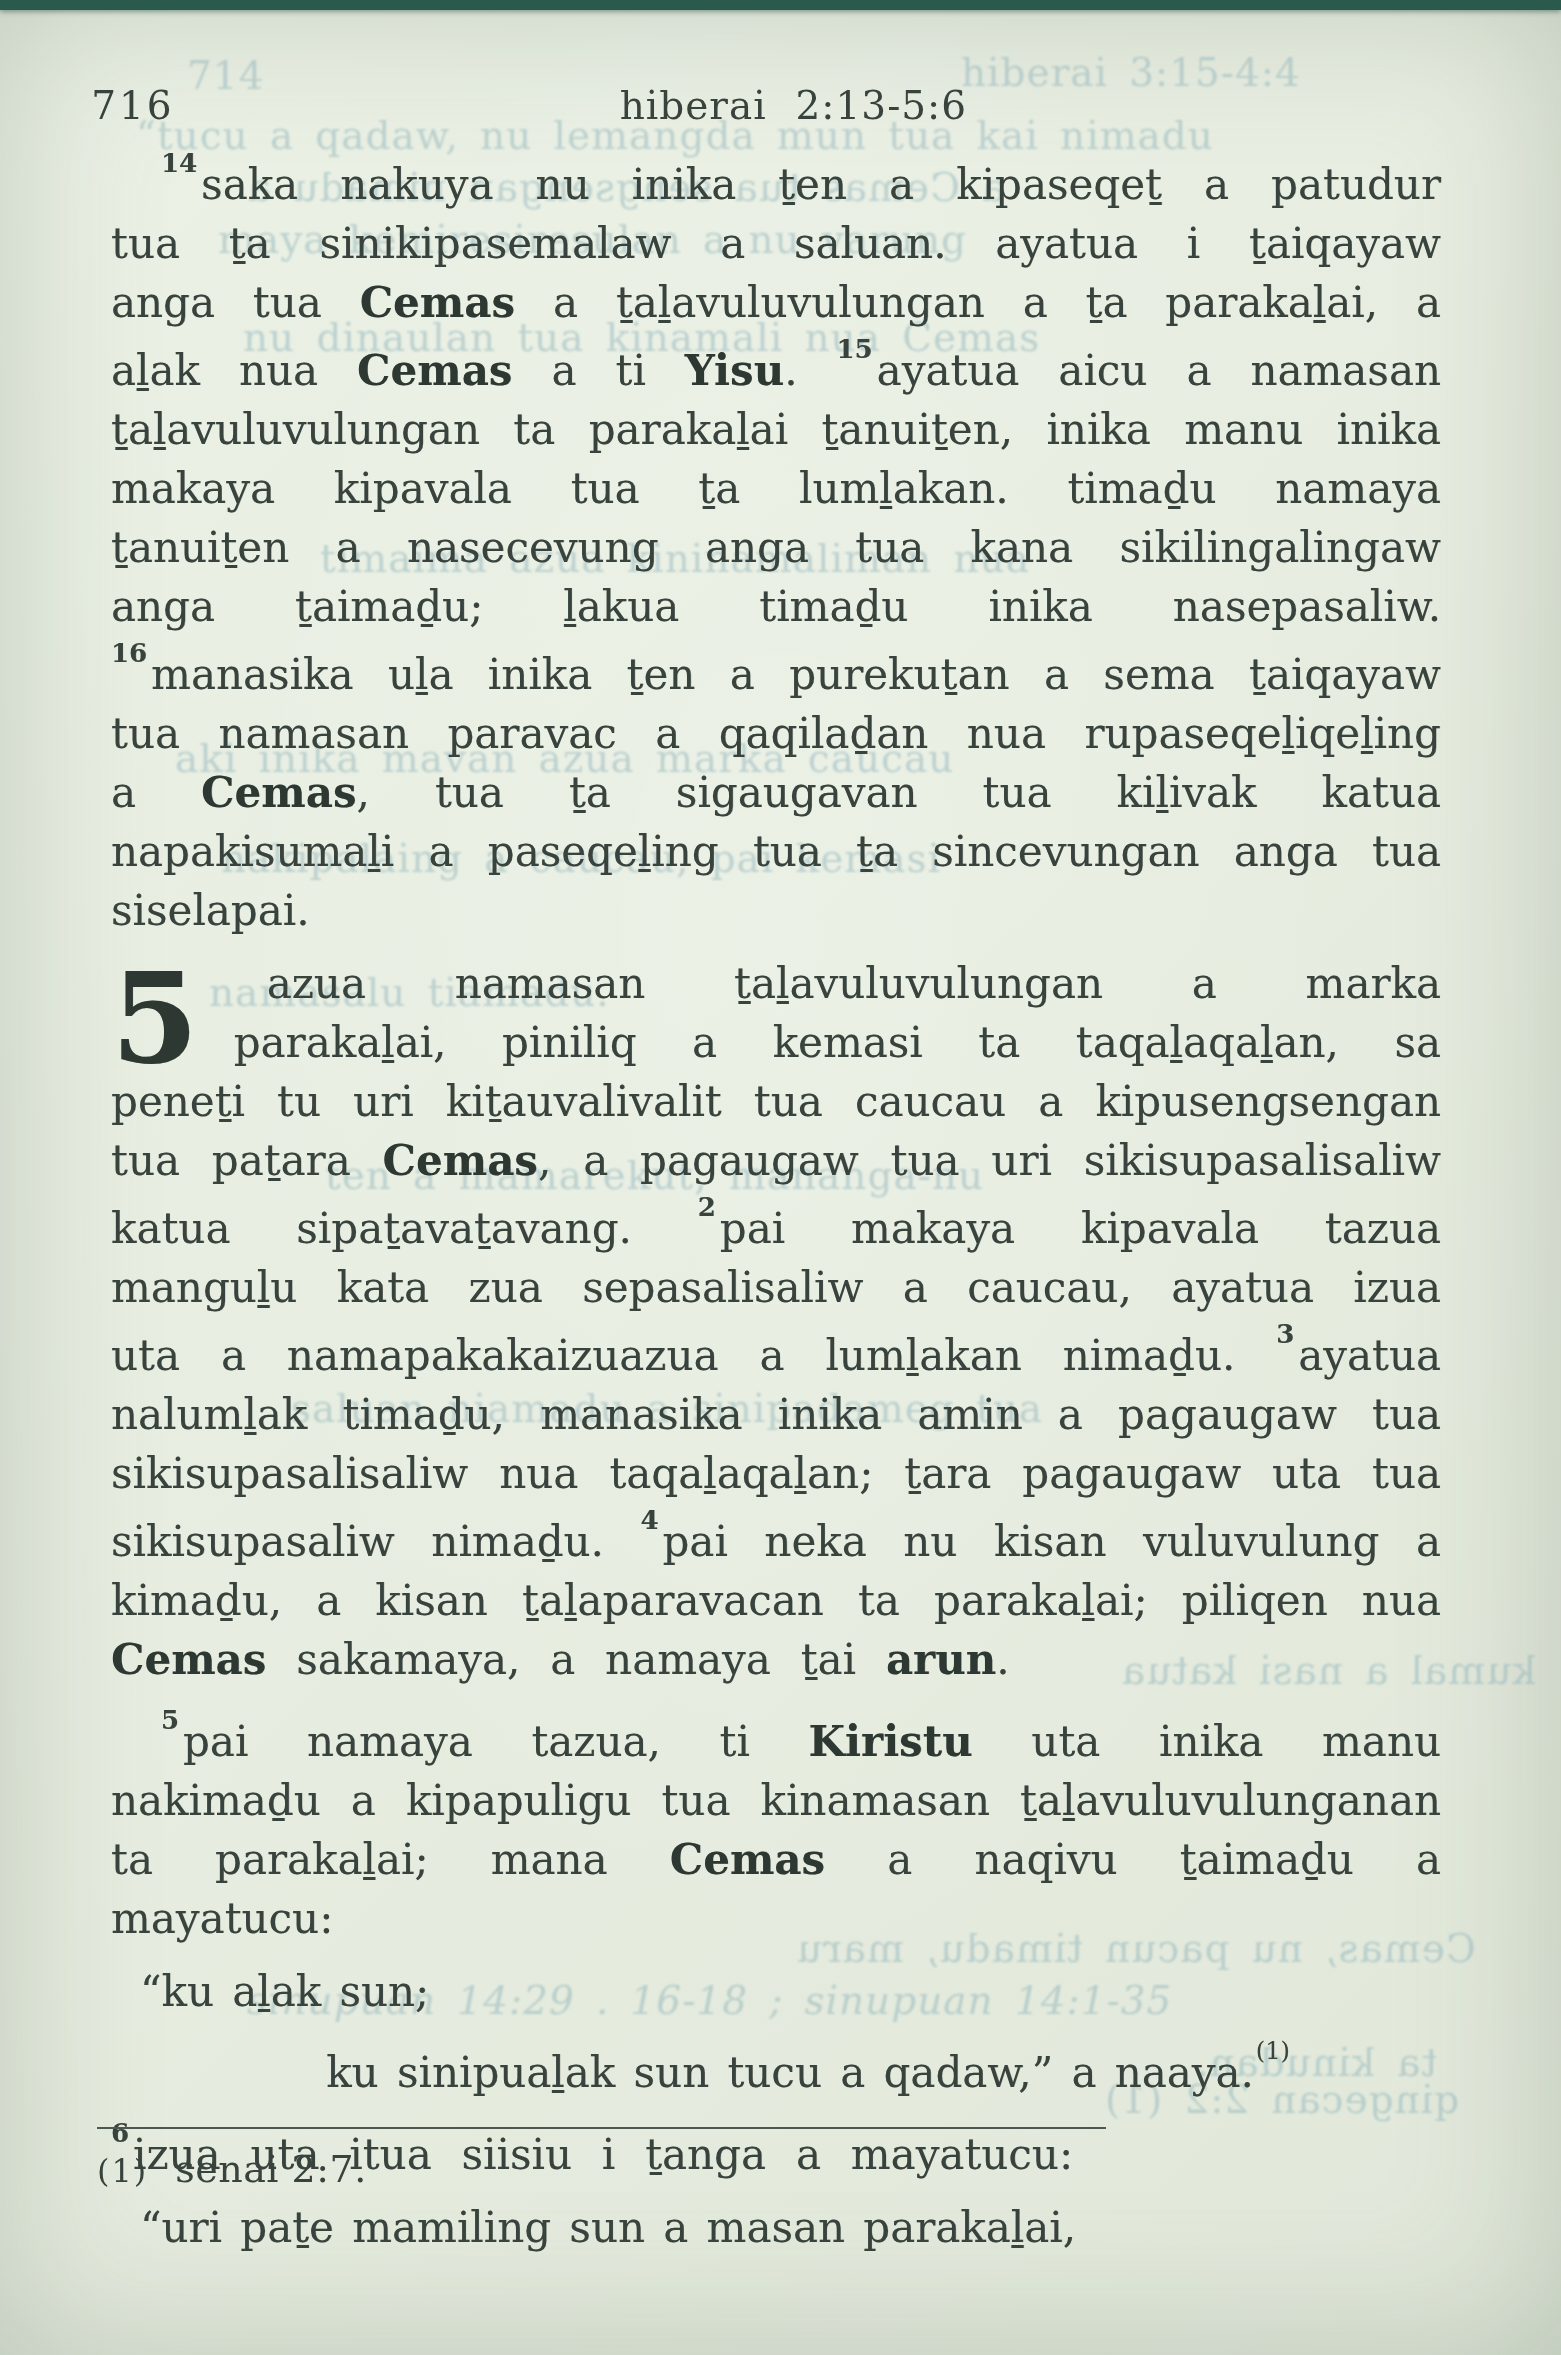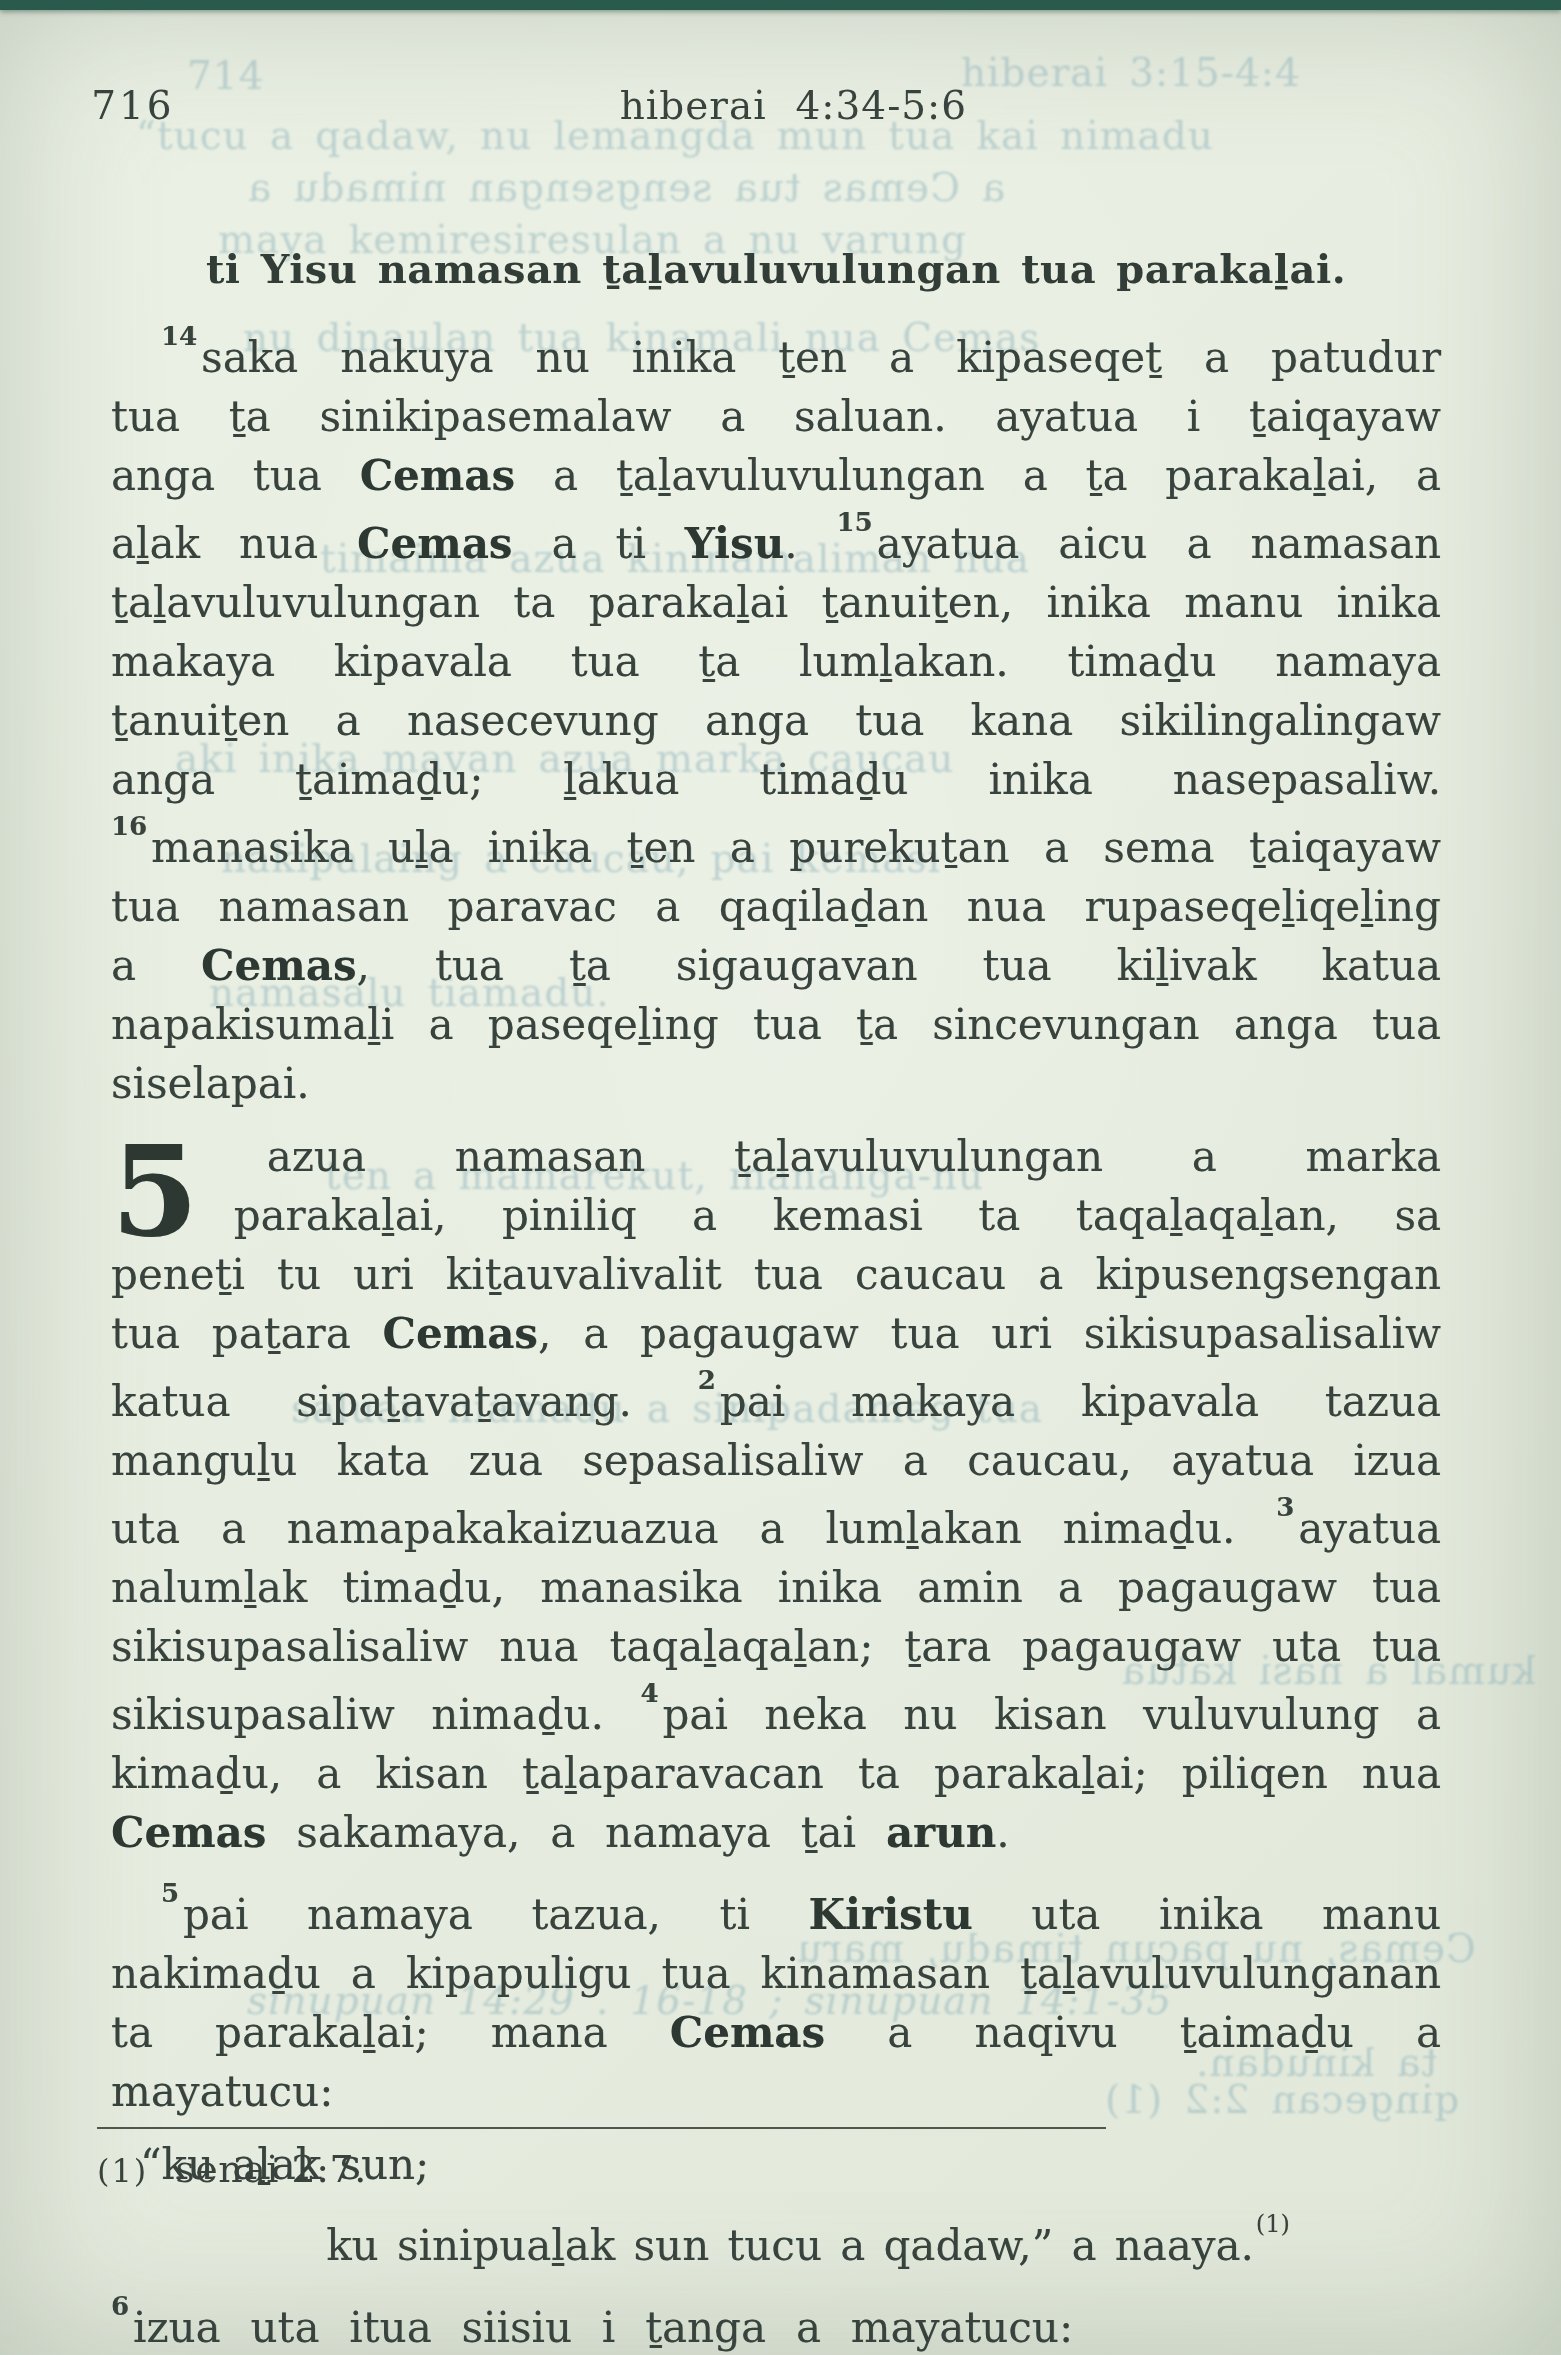--- a/index.html
+++ b/index.html
@@ -109,24 +109,23 @@
       <span class="bleed m" style="left: 1121px; top: 1648px;">kumal a nasi katua</span>
       <span class="bleed m" style="left: 796px; top: 1926px;">Cemas, nu pacun timadu, maru</span>
       <span class="bleed i" style="left: 247px; top: 1978px;">sinupuan 14:29 . 16-18 ; sinupuan 14:1-35</span>
       <span class="bleed m" style="left: 1195px; top: 2040px;">ta kinudan.</span>
       <span class="bleed m" style="left: 1104px; top: 2077px;">qingecan 2:2 (1)</span>
     </div>
 
   <div class="content">
     <div class="running-head">
       <span class="page-num">716</span>
-      <span class="running-title">hiberai 4:34-5:6</span>
+      <span class="running-title">hiberai 2:13-5:6</span>
     </div>
 
-    <div class="heading">ti Yisu namasan ṯaḻavuluvulungan tua parakaḻai.</div>
 
     <div class="body-text" id="body-text">
         <p class="para indent"><sup class="verse">14</sup><span>saka nakuya nu inika ṯen a kipaseqeṯ a patudur tua ṯa sinikipasemalaw a saluan.  ayatua i ṯaiqayaw anga tua </span><b>Cemas</b><span> a ṯaḻavuluvulungan a ṯa parakaḻai, a aḻak nua </span><b>Cemas</b><span> a ti </span><b>Yisu</b><span>.  </span><sup class="verse">15</sup><span>ayatua aicu a namasan ṯaḻavuluvulungan ta parakaḻai ṯanuiṯen, inika manu inika makaya kipavala tua ṯa lumḻakan.  timaḏu namaya ṯanuiṯen a nasecevung anga tua kana sikilingalingaw anga ṯaimaḏu; ḻakua timaḏu inika nasepasaliw.  </span><sup class="verse">16</sup><span>manasika uḻa inika ṯen a purekuṯan a sema ṯaiqayaw tua namasan paravac a qaqilaḏan nua rupaseqeḻiqeḻing a </span><b>Cemas</b><span>, tua ṯa sigaugavan tua kiḻivak katua napakisumaḻi a paseqeḻing tua ṯa sincevungan anga tua siselapai.</span></p>
         <p class="para dropcap-para"><span class="dropcap">5</span><span>azua namasan ṯaḻavuluvulungan a marka parakaḻai, piniliq a kemasi ta taqaḻaqaḻan, sa peneṯi tu uri kiṯauvalivalit tua caucau a kipusengsengan tua paṯara </span><b>Cemas</b><span>, a pagaugaw tua uri sikisupasalisaliw katua sipaṯavaṯavang.  </span><sup class="verse">2</sup><span>pai makaya kipavala tazua manguḻu kata zua sepasalisaliw a caucau, ayatua izua uta a namapakakaizuazua a lumḻakan nimaḏu.  </span><sup class="verse">3</sup><span>ayatua nalumḻak timaḏu, manasika inika amin a pagaugaw tua sikisupasalisaliw nua taqaḻaqaḻan; ṯara pagaugaw uta tua sikisupasaliw nimaḏu.  </span><sup class="verse">4</sup><span>pai neka nu kisan vuluvulung a kimaḏu, a kisan ṯaḻaparavacan ta parakaḻai; piliqen nua </span><b>Cemas</b><span> sakamaya, a namaya ṯai </span><b>arun</b><span>.</span></p>
         <p class="para indent"><sup class="verse">5</sup><span>pai namaya tazua, ti </span><b>Kiristu</b><span> uta inika manu nakimaḏu a kipapuligu tua kinamasan ṯaḻavuluvulunganan ta parakaḻai; mana </span><b>Cemas</b><span> a naqivu ṯaimaḏu a mayatucu:</span></p>
         <p class="para quote1"><span>“ku aḻak sun;</span></p>
         <p class="para quote2"><span>ku sinipuaḻak sun tucu a qadaw,” a naaya.</span><sup class="fnref">(1)</sup></p>
         <p class="para noindent"><sup class="verse">6</sup><span>izua uta itua siisiu i ṯanga a mayatucu:</span></p>
         <p class="para quote1"><span>“uri paṯe mamiling sun a masan parakaḻai,</span></p>
       </div>

